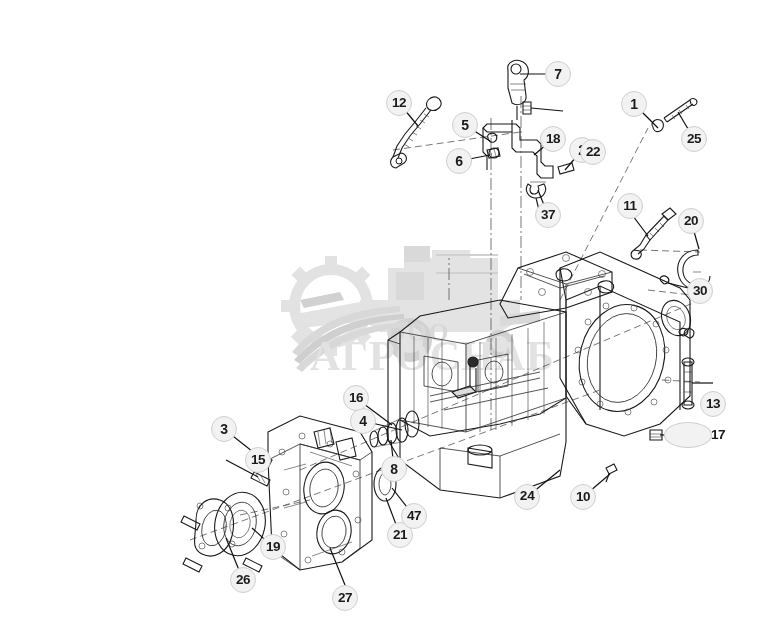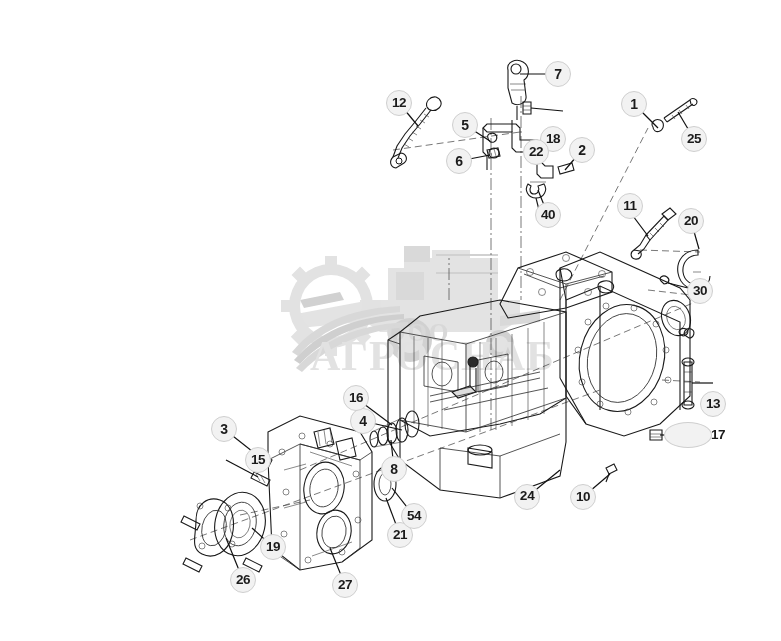--- a/index.html
+++ b/index.html
@@ -446,23 +446,23 @@
       <div class="callout two-digit" style="left: 630px; top: 206px;">11</div>
       <div class="callout two-digit" style="left: 399px; top: 103px;">12</div>
       <div class="callout two-digit" style="left: 713px; top: 383px; margin-top: 8px;">13</div>
       <div class="callout two-digit" style="left: 226px; top: 460px; margin-left: 19px;">15</div>
       <div class="callout two-digit" style="left: 356px; top: 398px;">16</div>
       <div class="callout two-digit" style="left: 677px; top: 435px; padding-left: 46px;">17</div>
       <div class="callout two-digit" style="left: 553px; top: 139px;">18</div>
       <div class="callout two-digit" style="left: 273px; top: 547px;">19</div>
       <div class="callout two-digit" style="left: 691px; top: 221px;">20</div>
       <div class="callout two-digit" style="left: 400px; top: 535px;">21</div>
-      <div class="callout two-digit" style="left: 536px; top: 111px; margin-top: 28px;">22</div>
-      <div class="callout two-digit" style="left: 548px; top: 215px;">40</div>
+      <div class="callout two-digit" style="left: 593px; top: 111px; margin-top: 28px;">22</div>
+      <div class="callout two-digit" style="left: 548px; top: 215px;">37</div>
       <div class="callout two-digit" style="left: 527px; top: 497px; font-family: Liberation Mono, monospace;">24</div>
       <div class="callout two-digit" style="left: 694px; top: 139px;">25</div>
       <div class="callout two-digit" style="left: 243px; top: 580px;">26</div>
-      <div class="callout two-digit" style="left: 345px; top: 585px;">27</div>
+      <div class="callout two-digit" style="left: 345px; top: 598px;">27</div>
       <div class="callout two-digit" style="left: 700px; top: 291px;">30</div>
-      <div class="callout two-digit" style="left: 414px; top: 516px;">54</div>
+      <div class="callout two-digit" style="left: 414px; top: 516px;">47</div>
     </div>
 
 </div>
 
 </body></html>

